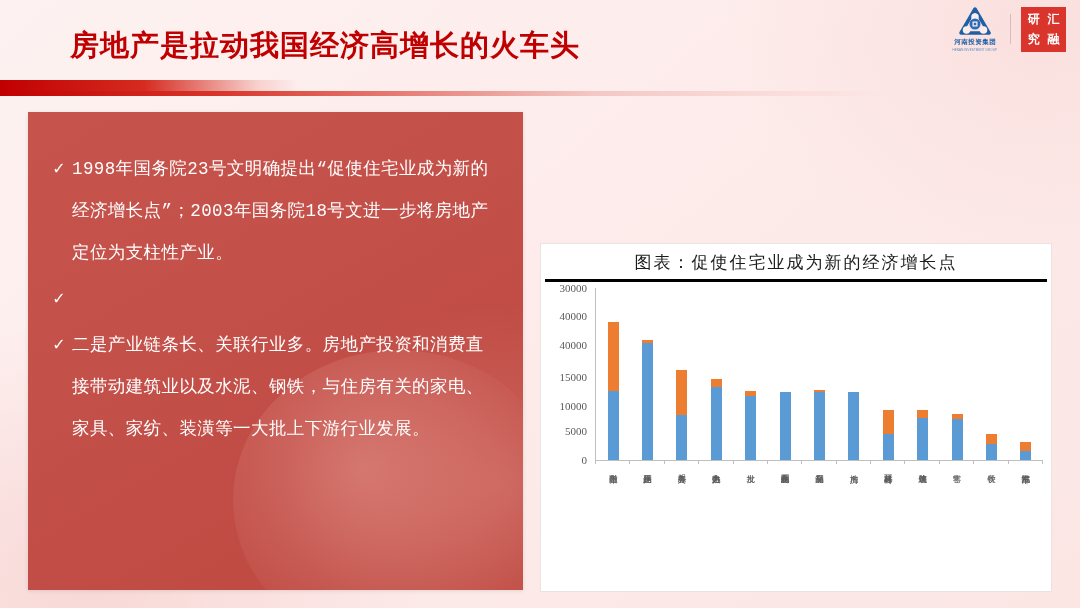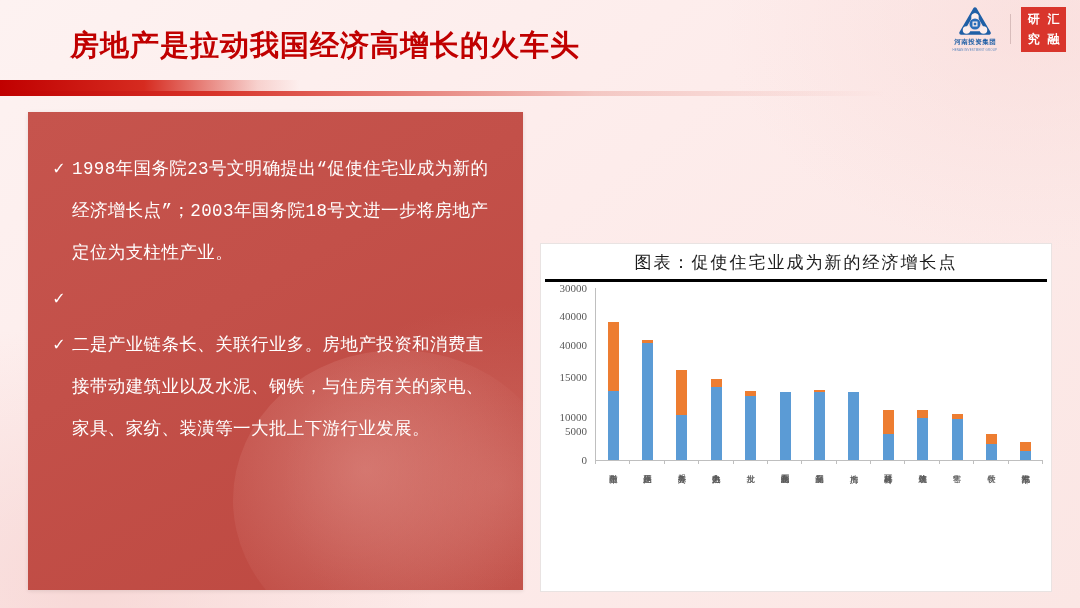--- a/index.html
+++ b/index.html
@@ -169,21 +169,21 @@
   </div>
 
 
   <div class="chart-card">
     <div class="chart-title">图表：促使住宅业成为新的经济增长点</div>
     <div class="chart-title-rule"></div>
     <div class="plot">
       <div class="ylabels" id="ylabels">
           <div style="top: 172px;">0</div>
           <div style="top: 143.333px; text-align: center;">5000</div>
-          <div style="top: 129px;">10000</div>
+          <div style="top: 118px;">10000</div>
           <div style="top: 74px; margin-top: 15px;">15000</div>
           <div style="top: 57.3333px;">40000</div>
           <div style="top: 28.6667px;">40000</div>
           <div style="top: 0px;">30000</div>
         </div>
       <div class="axis-v"></div>
       <div class="axis-h"></div>
       <div class="bars" id="bars">
           <div class="barslot">
             <div class="bar" style="height: 137.6px;">

